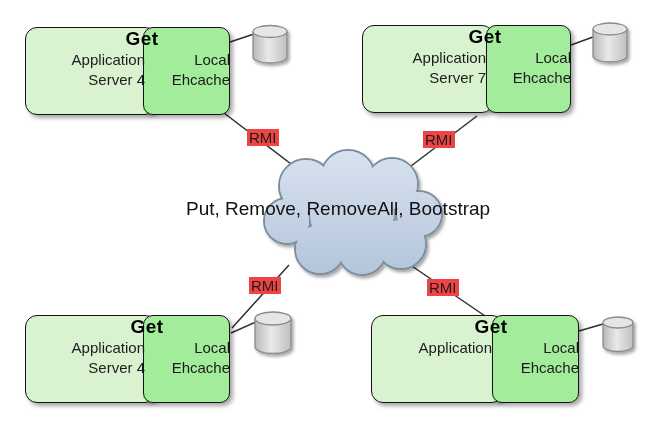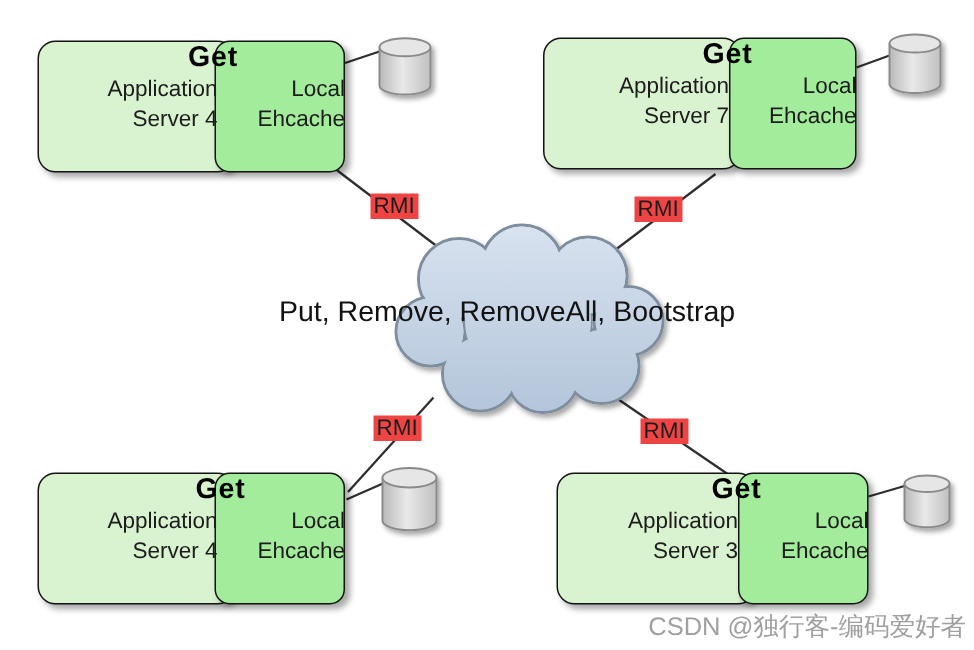--- a/index.html
+++ b/index.html
@@ -159,27 +159,25 @@
     <div>Local</div>
     <div>Ehcache</div>
   </div>
   <div class="rmi-label" style="left:249px; top:277px;">RMI</div>
 
   <div class="box app-box" style="left:371px; top:315px; width:133px; height:88px;"></div>
   <div class="box cache-box" style="left:492px; top:315px; width:87px;  height:88px;"></div>
   <div class="get-label" style="left:491px; top:316px;">Get</div>
   <div class="box-label" style="left:371px; top:338px; width:121px;">
     <div>Application</div>
-    <div>Server 3</div>
   </div>
   <div class="box-label" style="left:492px; top:338px; width:87px;">
     <div>Local</div>
     <div>Ehcache</div>
   </div>
   <div class="rmi-label" style="left:427px; top:279px;">RMI</div>
 
   <div class="cloud-text">
     <div>Put, Remove, RemoveAll, Bootstrap</div>
   </div>
 
-  <div class="watermark">CSDN @独行客-编码爱好者</div>
 
 </div>
 
 </body></html>

